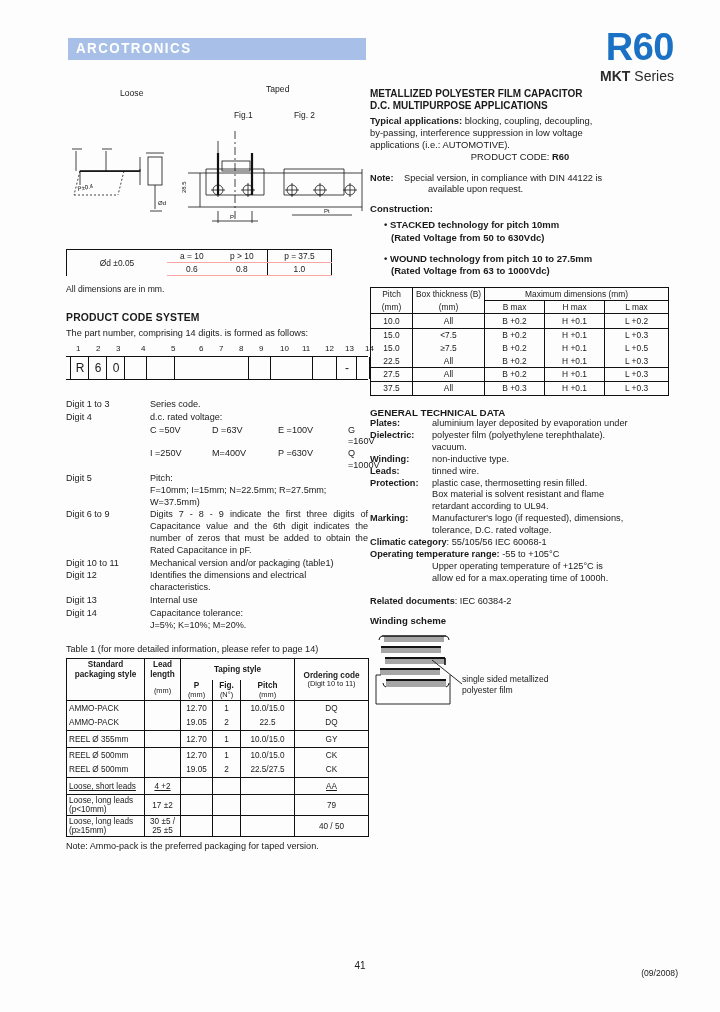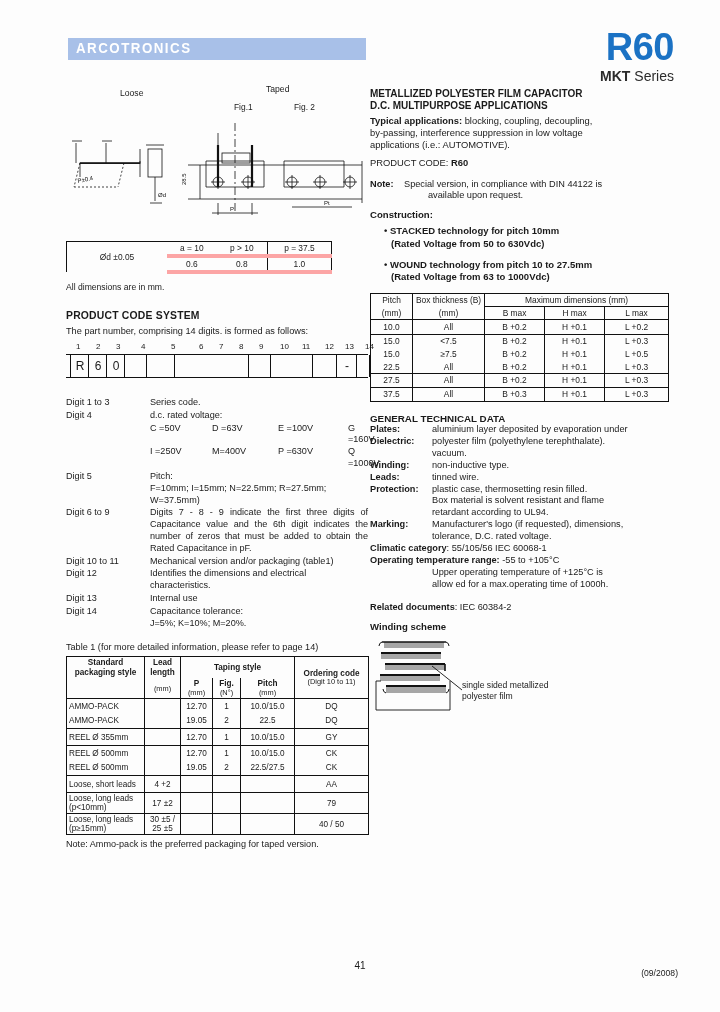--- a/index.html
+++ b/index.html
@@ -41,34 +41,34 @@
   .col-left{position:absolute;left:66px;top:84px;width:302px;}
   .col-right{position:absolute;left:370px;top:88px;width:300px;}
   
   .h-bold{font-size:9.6px;font-weight:bold;margin:0;line-height:1.25;}
   .t{font-size:9.4px;line-height:1.28;margin:0;}
   .blue-title{font-weight:bold;font-size:10px;line-height:1.22;}
   
   .draw-labels{position:relative;height:14px;}
   .lbl-loose{position:absolute;left:54px;top:4px;font-size:8.6px;}
   .lbl-taped{position:absolute;left:200px;top:0;font-size:8.6px;}
-  .fig-row{position:relative;height:13px;margin-top:4px;}
+  .fig-row{position:relative;height:13px;margin-top:12px;}
   .fig1{position:absolute;left:168px;font-size:8.4px;}
   .fig2{position:absolute;left:228px;font-size:8.4px;}
   .drawing{position:relative;width:302px;height:120px;}
   
   .od-table{
     margin-top:6px;border-collapse:collapse;font-size:8.4px;width:266px;
   }
   .od-table td{
     padding:1px 2px;text-align:center;
   }
   .od-l{border-left:1px solid #111;}
   .od-t{border-top:1px solid #111;}
-  .od-b{border-bottom:4px solid #fca5a5;}
+  .od-b{border-bottom:1px solid #fca5a5;}
   .od-r{border-right:1px solid #111;}
   .note-dim{margin-top:8px;font-size:8.6px;}
   
   .pcs-title{margin-top:18px;font-size:10.4px;font-weight:bold;letter-spacing:0.2px;}
   .pcs-sub{margin-top:5px;font-size:9.2px;}
   .digit-nums{position:relative;height:12px;margin-top:6px;font-size:8px;}
   .digit-nums span{position:absolute;top:0;}
   .code-boxes{position:relative;height:22px;border-top:1px solid #111;border-bottom:1px solid #111;}
   .code-boxes .cell{
     position:absolute;top:0;height:22px;border-left:1px solid #111;
@@ -400,21 +400,21 @@
         <td class="c-center nb-b">CK</td>
       </tr>
       <tr style="height:15px;">
         <td class="c-left nb-t">REEL Ø 500mm</td>
         <td class="c-center nb-t"></td>
         <td class="c-center nb-t">19.05</td>
         <td class="c-center nb-t">2</td>
         <td class="c-center nb-t">22.5/27.5</td>
         <td class="c-center nb-t">CK</td>
       </tr>
-      <tr style="height:17px;">
+      <tr style="height:17px;text-decoration:underline;">
         <td class="c-left">Loose, short leads</td>
         <td class="c-center">4 +2</td>
         <td class="c-center"></td>
         <td class="c-center"></td>
         <td class="c-center"></td>
         <td class="c-center">AA</td>
       </tr>
       <tr style="height:20px;">
         <td class="c-left">Loose, long leads (p&lt;10mm)</td>
         <td class="c-center">17 ±2</td>
@@ -441,21 +441,21 @@
 
     <div class="blue-title">METALLIZED POLYESTER FILM CAPACITOR</div>
     <div class="blue-title">D.C. MULTIPURPOSE APPLICATIONS</div>
 
     <div class="applines">
       <div class="t"><span class="bolded">Typical applications:</span><span> blocking, coupling, decoupling,</span></div>
       <div class="t">by-passing, interference suppression in low voltage</div>
       <div class="t">applications (i.e.: AUTOMOTIVE).</div>
     </div>
 
-    <div class="t" style="margin-top:6px;">
+    <div class="t" style="text-align:center;">
       <span>PRODUCT CODE:</span>
       <span class="bolded">R60</span>
     </div>
 
     <div class="note-blk">
       <div class="note-key">Note:</div>
       <div class="note-txt">
         <div>Special version, in compliance with DIN 44122 is</div>
         <div style="margin-left:24px;">available upon request.</div>
       </div>

